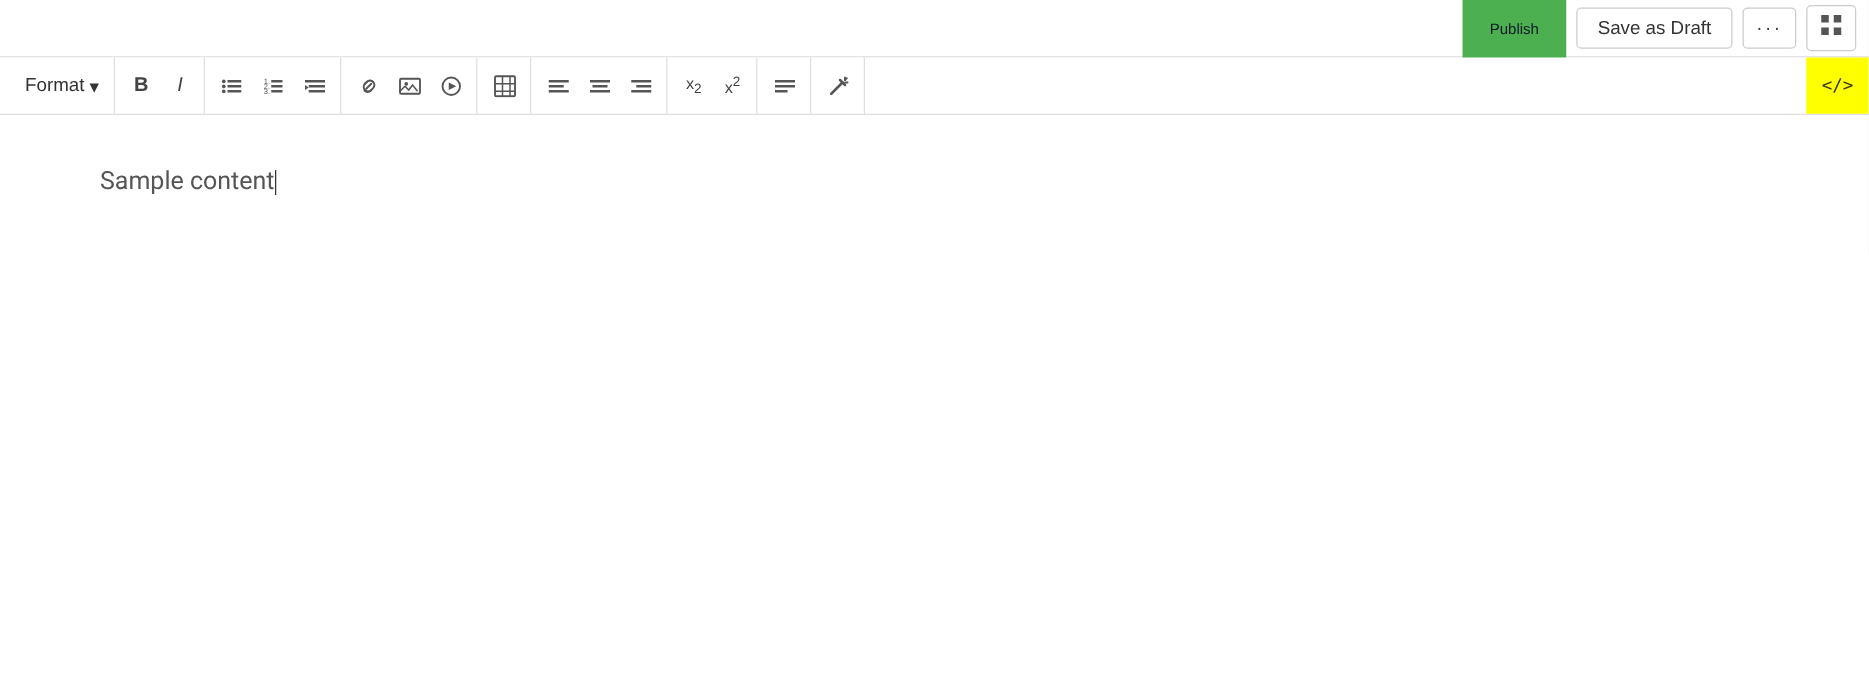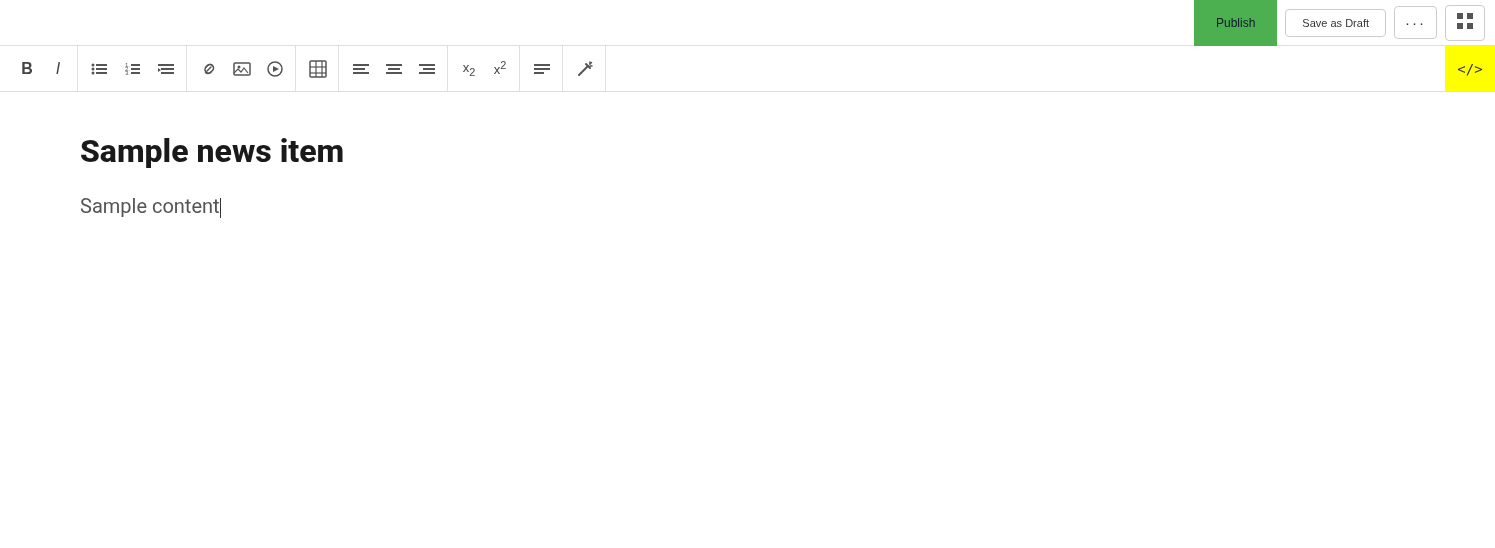--- a/index.html
+++ b/index.html
@@ -25,21 +25,21 @@
       font-size: 12px;
       font-weight: 500;
       cursor: pointer;
     }
     #save-draft-btn {
       background: transparent;
       color: #333;
       border: 1px solid #ccc;
       border-radius: 4px;
       padding: 7px 16px;
-      font-size: 11px;
+      font-size: 15px;
       cursor: pointer;
     }
     #more-btn {
       background: transparent;
       border: 1px solid #ccc;
       border-radius: 4px;
       padding: 7px 10px;
       font-size: 15px;
       cursor: pointer;
       color: #333;
@@ -168,20 +168,26 @@
       <rect x="1" y="1" width="6" height="6" fill="#555"></rect>
       <rect x="11" y="1" width="6" height="6" fill="#555"></rect>
       <rect x="1" y="11" width="6" height="6" fill="#555"></rect>
       <rect x="11" y="11" width="6" height="6" fill="#555"></rect>
     </svg>
   </button>
 </div>
 
 <div id="toolbar">
 
+  <div class="toolbar-group">
+    <button class="format-dropdown">
+      <span>Format</span>
+      <span>▾</span>
+    </button>
+  </div>
 
   <div class="toolbar-group">
     <button class="tb-btn">
       <span class="bold-icon">B</span>
     </button>
     <button class="tb-btn">
       <span class="italic-icon">I</span>
     </button>
   </div>
 
@@ -304,15 +310,14 @@
       </svg>
     </button>
   </div>
 
   <button id="code-panel-btn">
     <span>&lt;/&gt;</span>
   </button>
 </div>
 
 <div id="editor-area">
-  <div id="doc-title" contenteditable="true" style="">Sample news item</div>
   <div id="doc-content" contenteditable="true" style="">Sample content</div>
 </div>
 
 </body></html>

